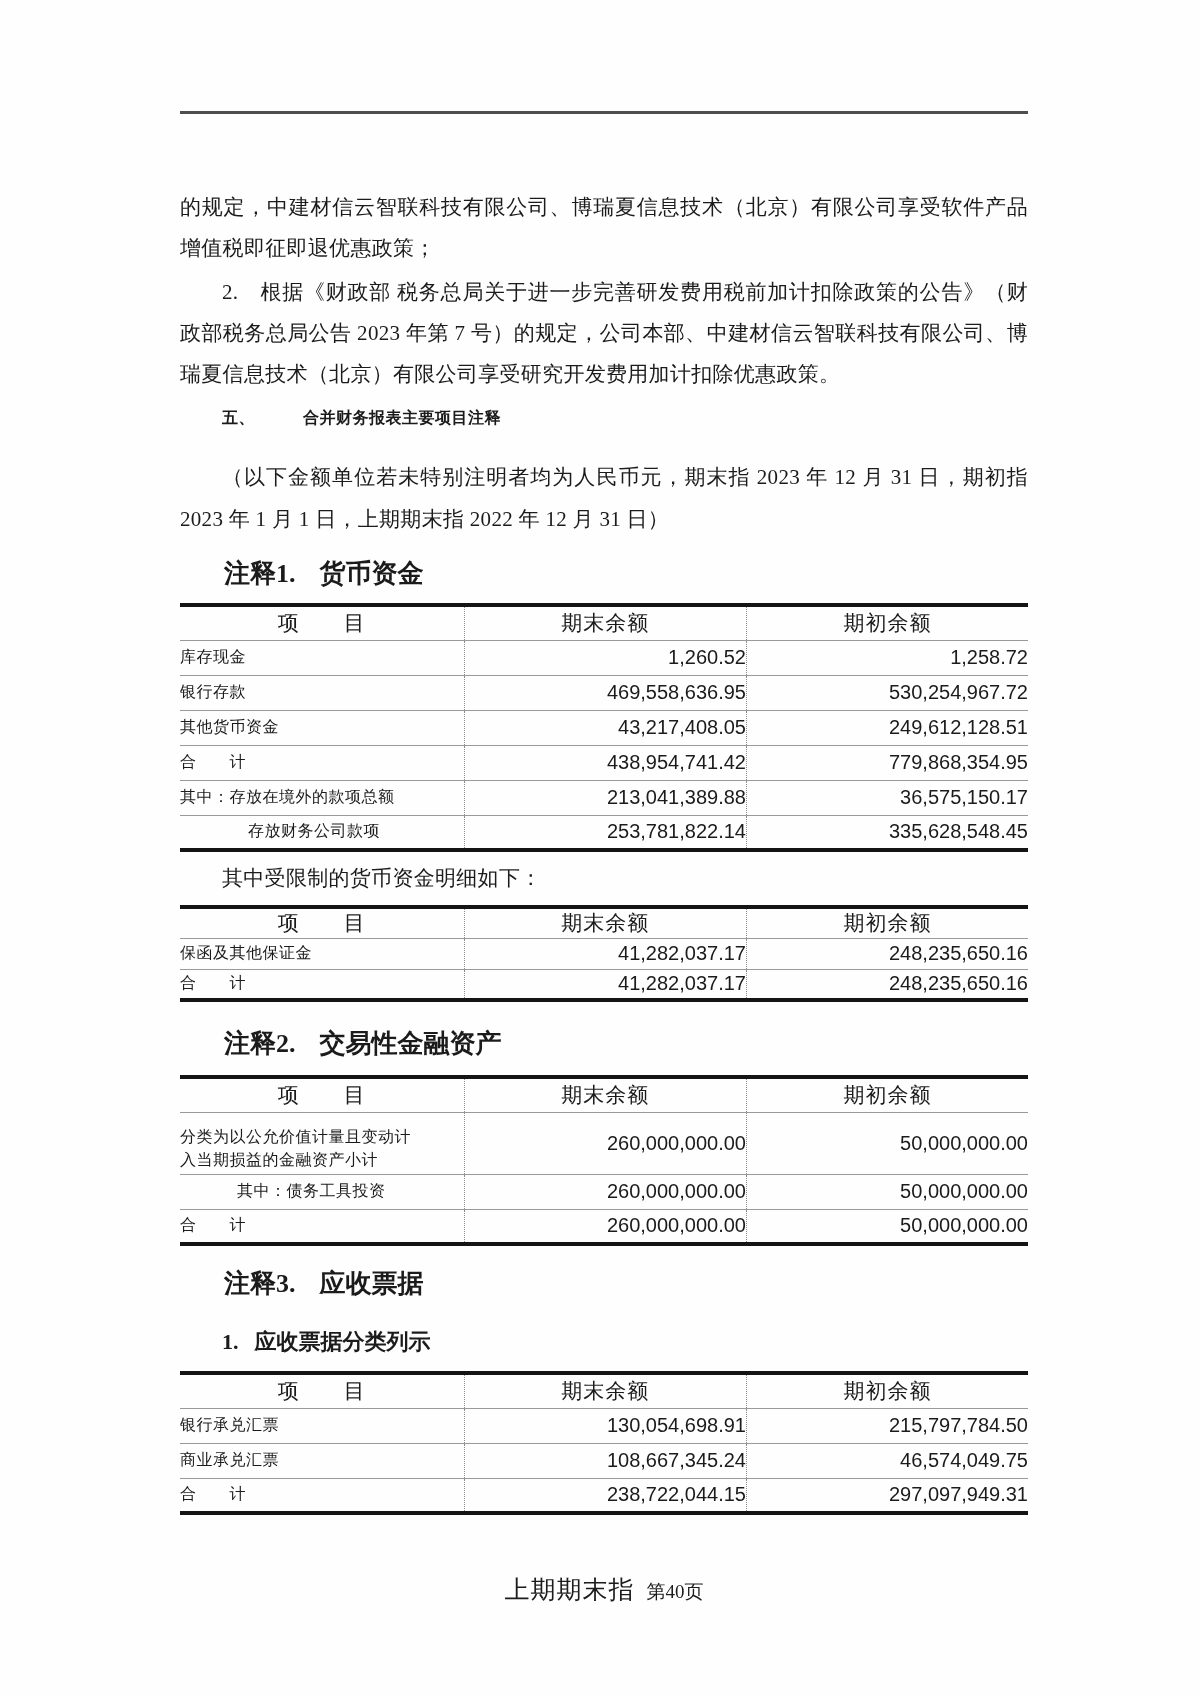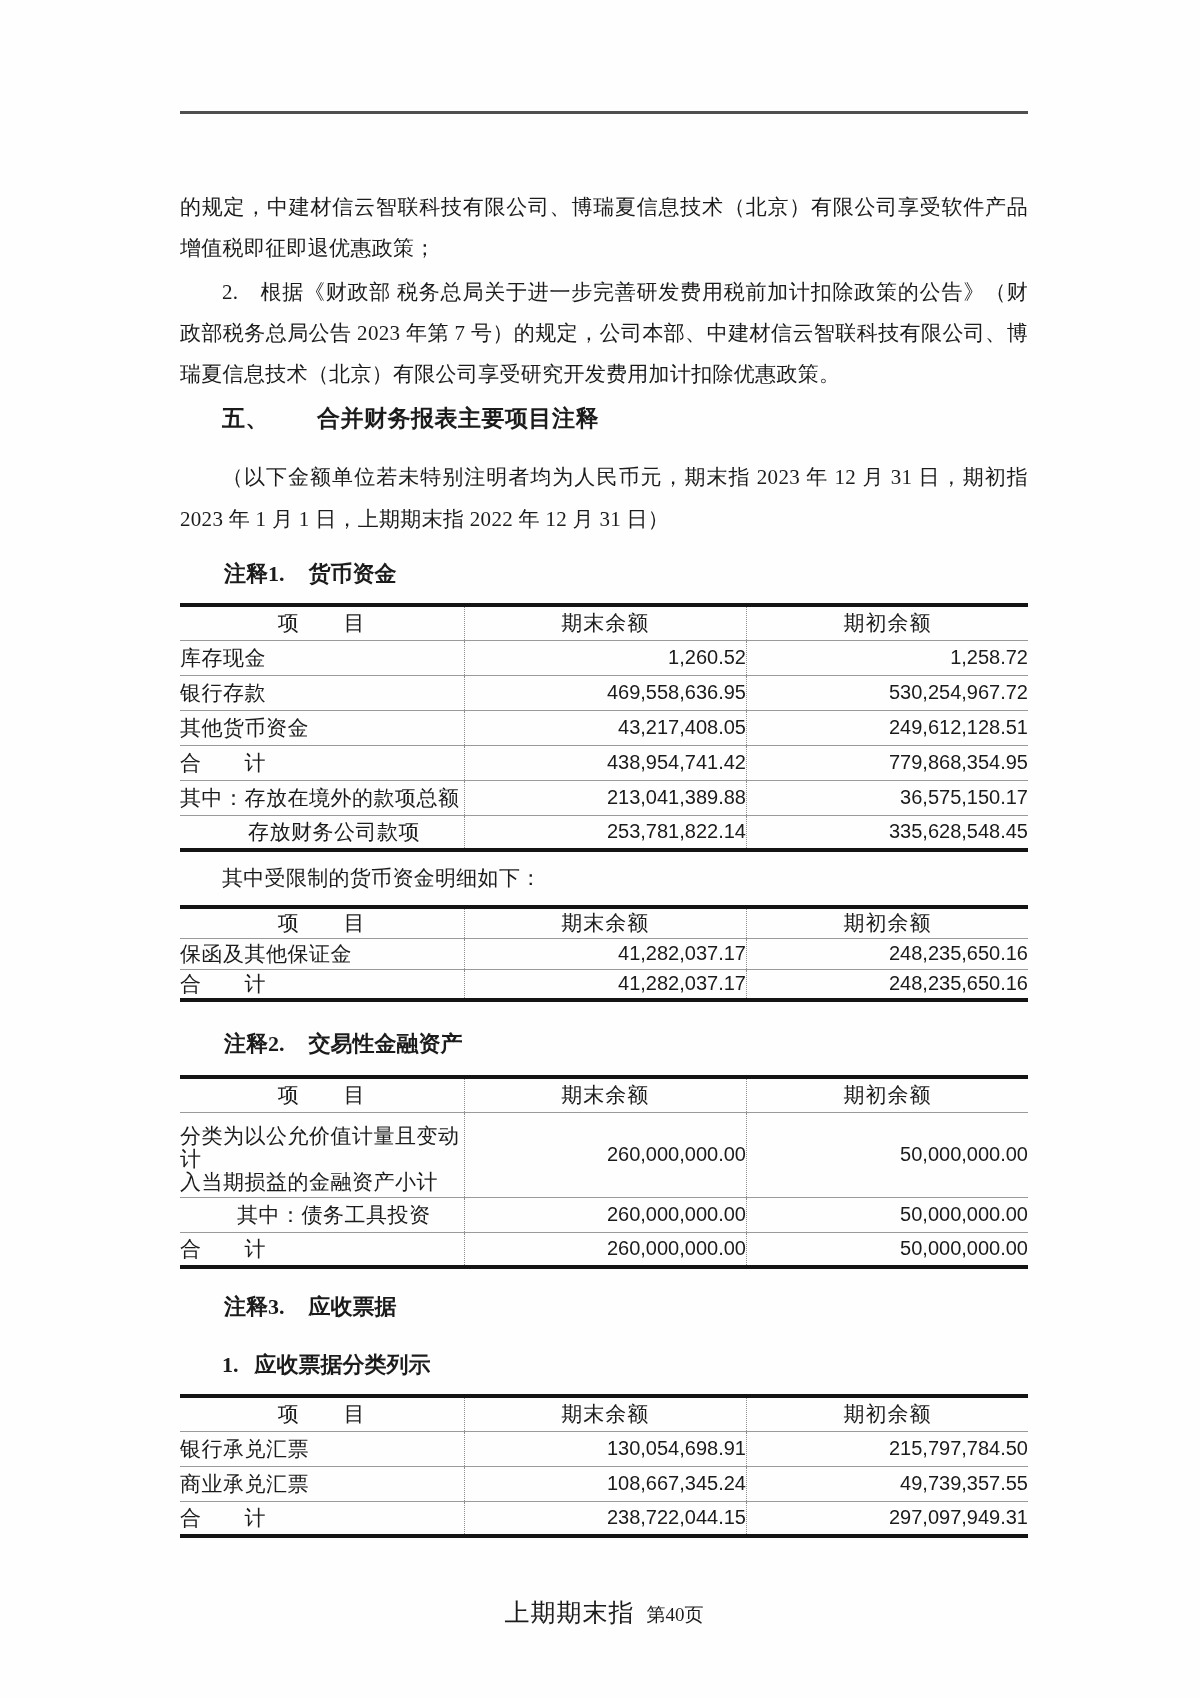--- a/index.html
+++ b/index.html
@@ -30,29 +30,30 @@
     text-justify: inter-ideograph;
     letter-spacing: 0.3px;
   }
   p.cont  { margin-top: 73px; }
   p.p2    { margin-top: 3px; text-indent: 2em; }
   p.scope { margin-top: 17px; line-height: 42px; text-indent: 2em; }
   p.restricted-intro { margin-top: 6px; text-indent: 2em; }
 
   .h-sec {
     margin-top: 4px;
-    font-size: 23px;
+    font-size: 16px;
     line-height: 40px;
     font-weight: bold;
     letter-spacing: 0.5px;
+    font-family: Liberation Mono, monospace;
   }
   .h-sec .h-num { display: inline-block; margin-left: 42px; }
   .h-sec .h-title { display: inline-block; margin-left: 48px; }
 
-  .h-note { margin-top: 14px; font-size: 22px; line-height: 40px; font-weight: bold; }
+  .h-note { margin-top: 14px; font-size: 26px; line-height: 40px; font-weight: bold; }
   .h-note .h-num { display: inline-block; margin-left: 44px; }
   .h-note .h-title { display: inline-block; margin-left: 24px; }
   .h-note2 { margin-top: 22px; }
   .h-note3 { margin-top: 18px; }
   .h-sub { margin-top: 18px; font-size: 22px; line-height: 40px; font-weight: bold; }
   .h-sub .h-num { display: inline-block; margin-left: 42px; }
   .h-sub .h-title { display: inline-block; margin-left: 16px; }
 
   table.fin {
     width: 848px;
@@ -72,21 +73,21 @@
     font-weight: normal;
   }
   table.fin th {
     font-size: 21px;
     text-align: center;
     border-bottom: 1px solid #9a9a9a;
     letter-spacing: 1px;
   }
   table.fin td { border-top: 1px solid #9a9a9a; }
   table.fin th + th, table.fin td + td { border-left: 1px dotted #8c8c8c; }
-  td.lbl { font-size: 21px; text-align: left; padding-left: 13px; letter-spacing: 0.5px; margin-top: 32px; }
+  td.lbl { font-size: 16px; text-align: left; padding-left: 13px; letter-spacing: 0.5px; margin-top: 32px; }
   td.lbl.ctr { text-align: left; padding-left: 0; }
   td.lbl.ind1 { padding-left: 57px; }
   td.lbl.ind2 { padding-left: 68px; }
   td.lbl.two-line { white-space: pre-line; line-height: 23px; padding-top: 12px; padding-bottom: 3px; height: 52px; }
   td.num {
     font-family: "Liberation Sans", "DejaVu Sans", sans-serif;
     font-size: 20px;
     text-align: right;
     padding-right: 12px;
   }
@@ -262,21 +263,21 @@
       </thead>
       <tbody>
         <tr>
           <td class="lbl">银行承兑汇票</td>
           <td class="num">130,054,698.91</td>
           <td class="num">215,797,784.50</td>
         </tr>
         <tr>
           <td class="lbl">商业承兑汇票</td>
           <td class="num">108,667,345.24</td>
-          <td class="num">49,739,357.55</td>
+          <td class="num">46,574,049.75</td>
         </tr>
         <tr>
           <td class="lbl ctr">合　　计</td>
           <td class="num">238,722,044.15</td>
           <td class="num">297,097,949.31</td>
         </tr>
       </tbody>
     </table>
 
     <div class="footer">

